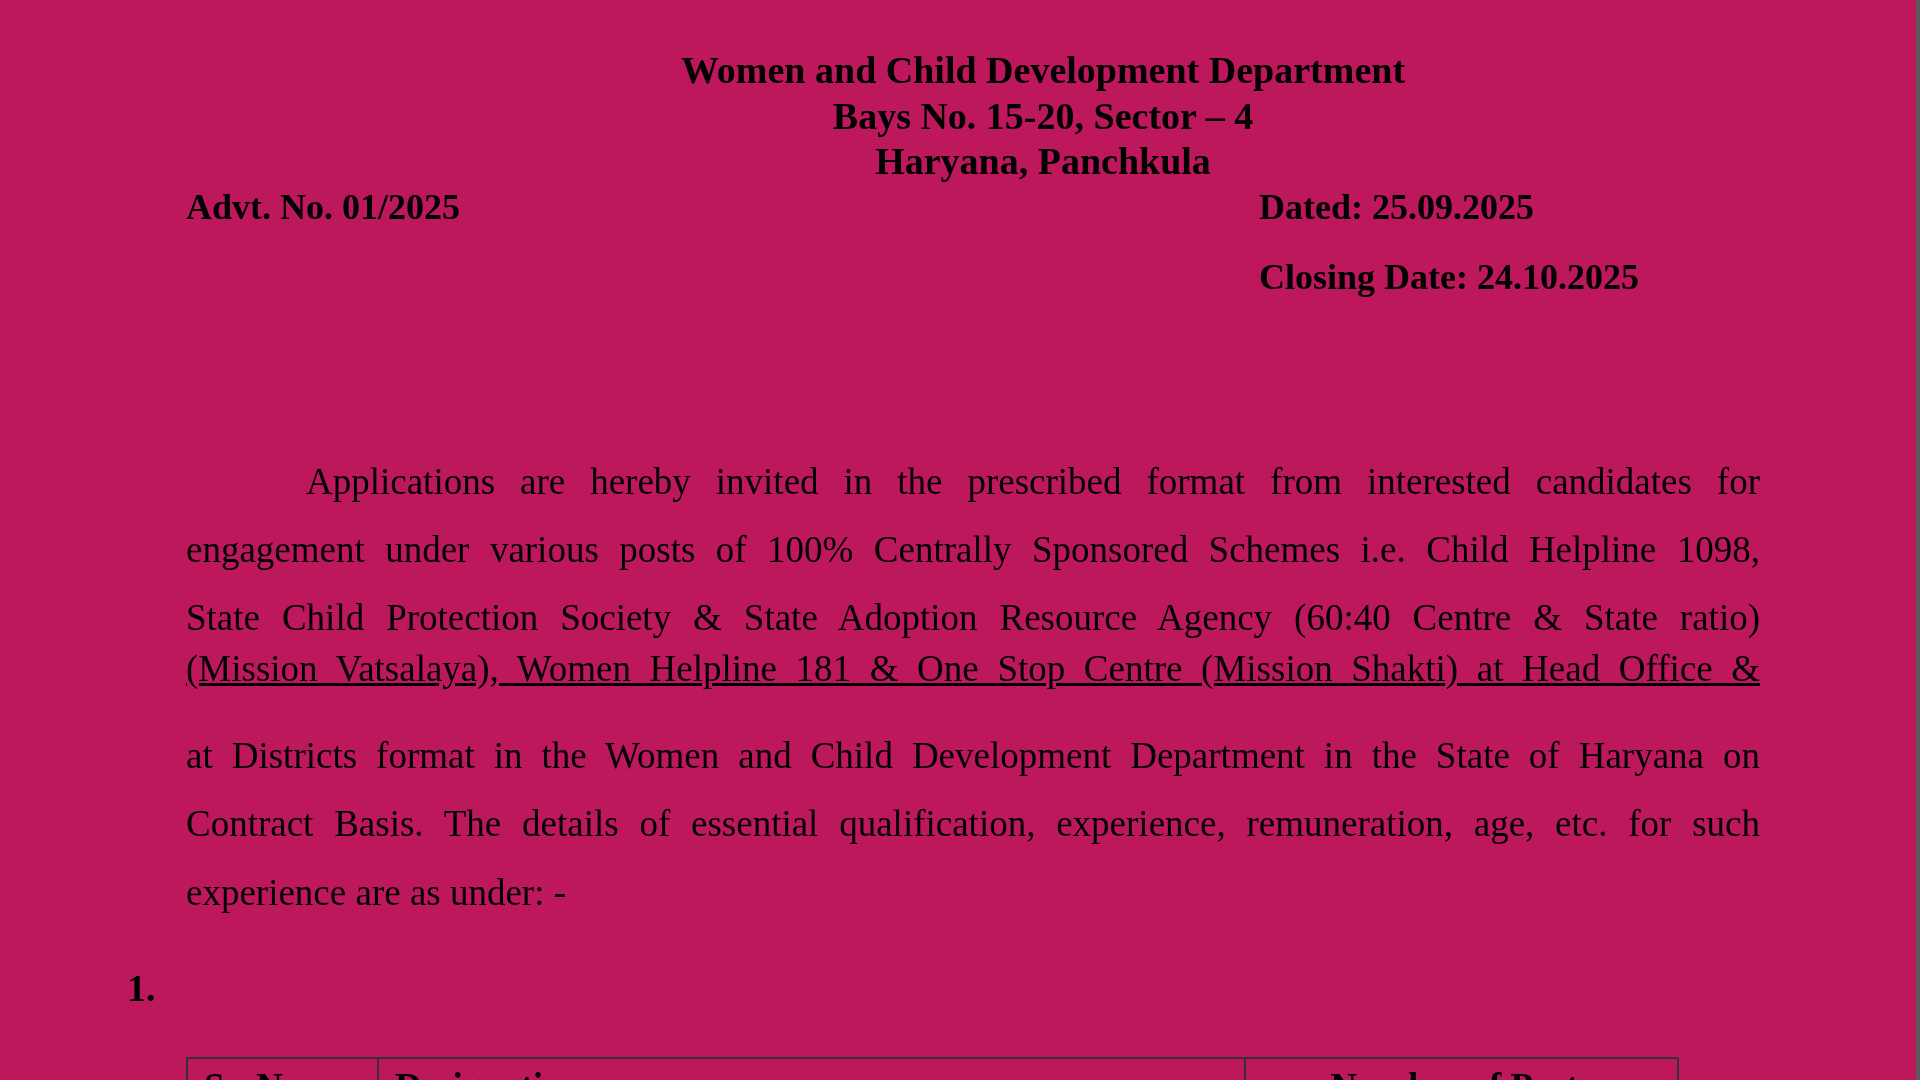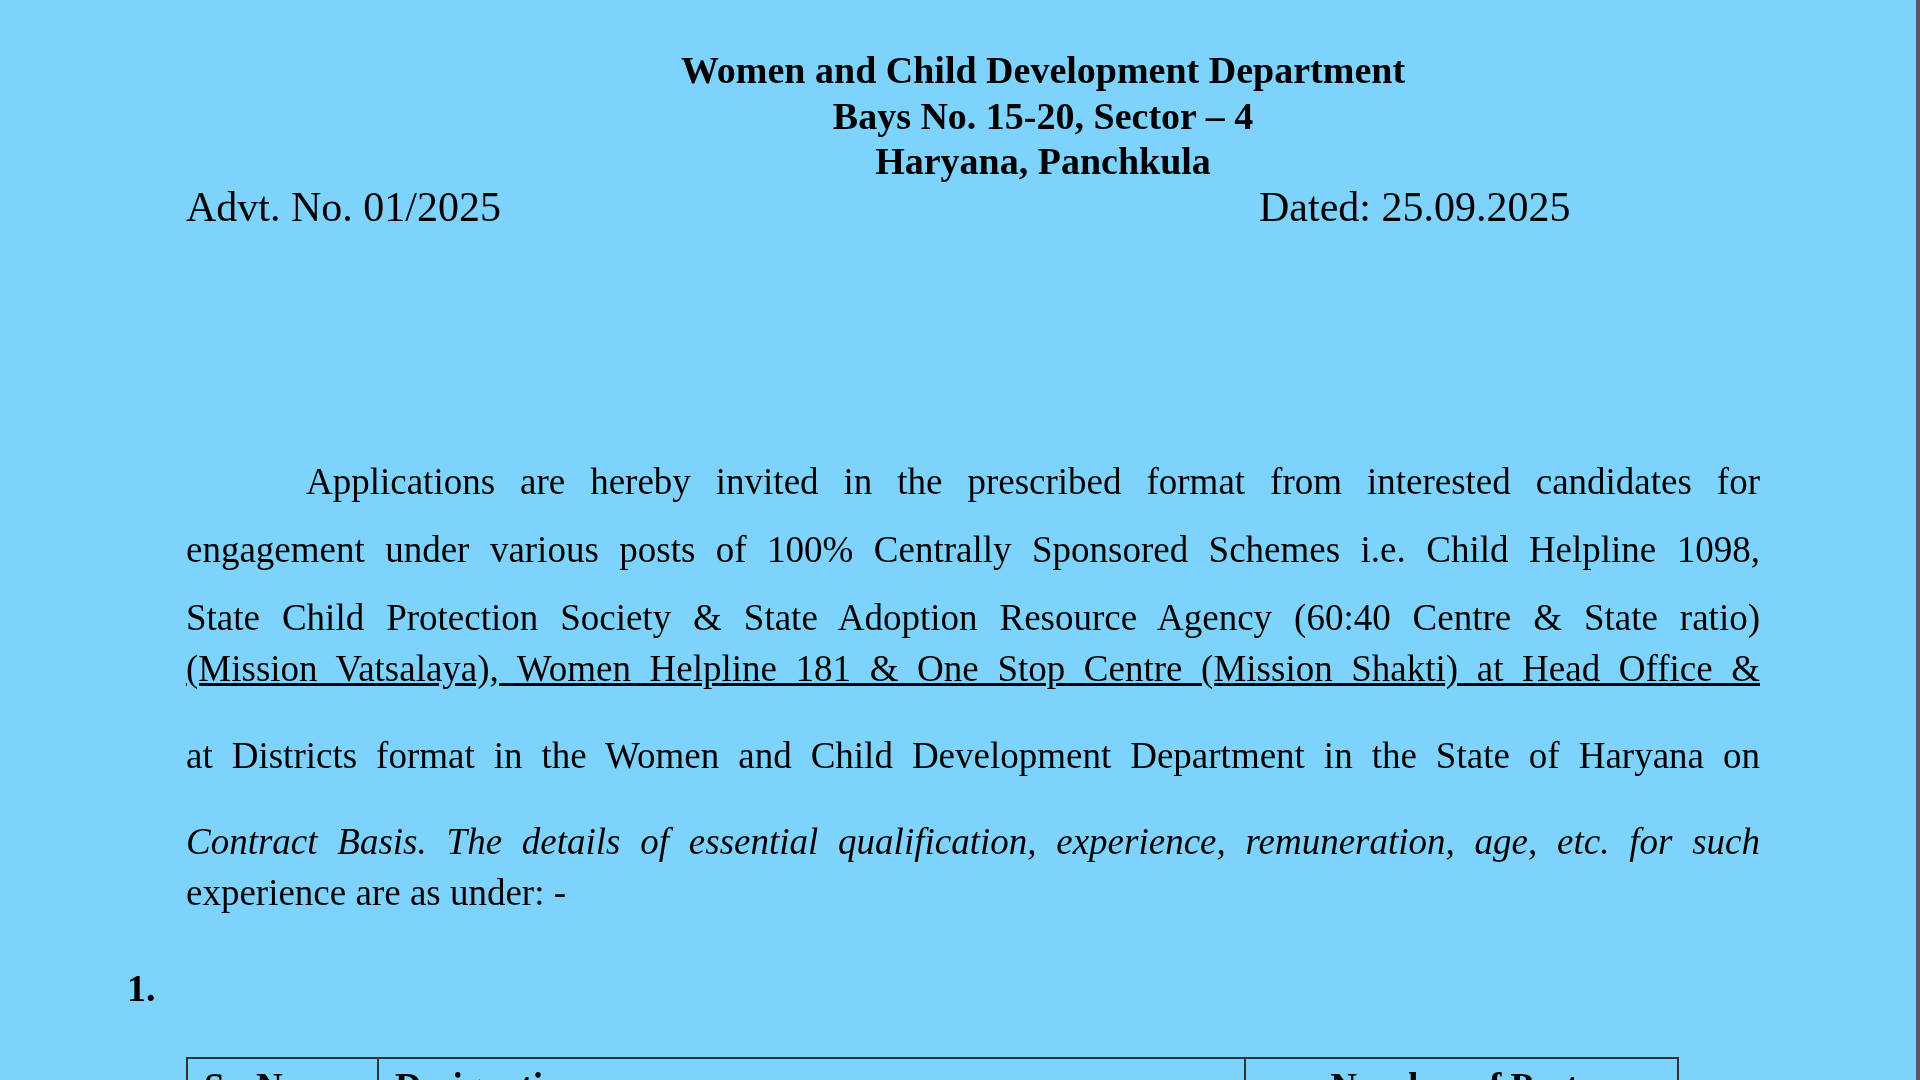--- a/index.html
+++ b/index.html
@@ -1,50 +1,51 @@
 <!DOCTYPE html>
 <html><head>
 <meta charset="utf-8">
 <style>
   html, body { margin:0; padding:0; }
   body { width:1920px; height:1080px; overflow:hidden; background:#ffffff; position:relative;
          font-family:"Liberation Serif", "DejaVu Serif", serif; color:#000; }
-  .page { position:absolute; left:0; top:0; width:1916px; height:1080px; background:#7dd3fc; }
+  .page { position:absolute; left:0; top:0; width:1916px; height:1080px; background:#be185d; }
   .page-edge { position:absolute; left:1916px; top:0; width:4px; height:1080px; background:#5a5a5a; }
   .hdr { position:absolute; left:0; width:2086px; text-align:center; font-weight:bold; font-size:38px; line-height:46px; white-space:nowrap; }
-  .meta { position:absolute; font-weight:normal; font-size:42px; line-height:46px; white-space:nowrap; }
+  .meta { position:absolute; font-weight:bold; font-size:36px; line-height:46px; white-space:nowrap; }
   .title { position:absolute; left:186px; width:1574px; top:390px; text-align:center; font-weight:bold; font-size:38px; line-height:46px; white-space:nowrap; }
   .para-line { position:absolute; left:186px; width:1574px; font-size:37px; line-height:46px; white-space:nowrap; text-align:justify; text-align-last:justify; }
   .para-line.first { left:306px; width:1454px; }
   .para-line.last { text-align-last:left; }
   .section { position:absolute; top:965px; font-weight:bold; font-size:38px; line-height:46px; white-space:nowrap; }
   table.posts { position:absolute; left:186px; top:1057px; width:1493px; border-collapse:collapse; }
   table.posts th { border:2px solid #333; font-weight:bold; font-size:37px; line-height:44px; padding:6px 16px; text-align:left; height:60px; vertical-align:top; }
   table.posts th.num { text-align:center; }
 </style>
 </head>
 <body>
 
 <div class="page">
 
   <div class="hdr" style="top:47px;">Women and Child Development Department</div>
   <div class="hdr" style="top:93px;">Bays No. 15-20, Sector – 4</div>
   <div class="hdr" style="top:138px;">Haryana, Panchkula</div>
 
   <div class="meta" style="left:186px; top:184px;">Advt. No. 01/2025</div>
   <div class="meta" style="left:1259px; top:184px;">Dated: 25.09.2025</div>
+  <div class="meta" style="left:1259px; top:254px;">Closing Date: 24.10.2025</div>
 
 
   <div>
     <div class="para-line first" style="top:459px;">Applications are hereby invited in the prescribed format from interested candidates for</div>
     <div class="para-line" style="top:527px;">engagement under various posts of 100% Centrally Sponsored Schemes i.e. Child Helpline 1098,</div>
     <div class="para-line" style="top:595px;">State Child Protection Society &amp; State Adoption Resource Agency (60:40 Centre &amp; State ratio)</div>
     <div class="para-line" style="top:646px;text-decoration:underline;">(Mission Vatsalaya), Women Helpline 181 &amp; One Stop Centre (Mission Shakti) at Head Office &amp;</div>
     <div class="para-line" style="top:733px;">at Districts format in the Women and Child Development Department in the State of Haryana on</div>
-    <div class="para-line" style="top:819px;font-style:italic;">Contract Basis. The details of essential qualification, experience, remuneration, age, etc. for such</div>
+    <div class="para-line" style="top:801px;">Contract Basis. The details of essential qualification, experience, remuneration, age, etc. for such</div>
     <div class="para-line last" style="top:870px;">experience are as under: -</div>
   </div>
 
   <div class="section" style="left:127px;">1.</div>
 
   <table class="posts">
     <thead>
       <tr>
         <th style="width:157px;">Sr. No.</th>
         <th style="width:833px;">Designation</th>

